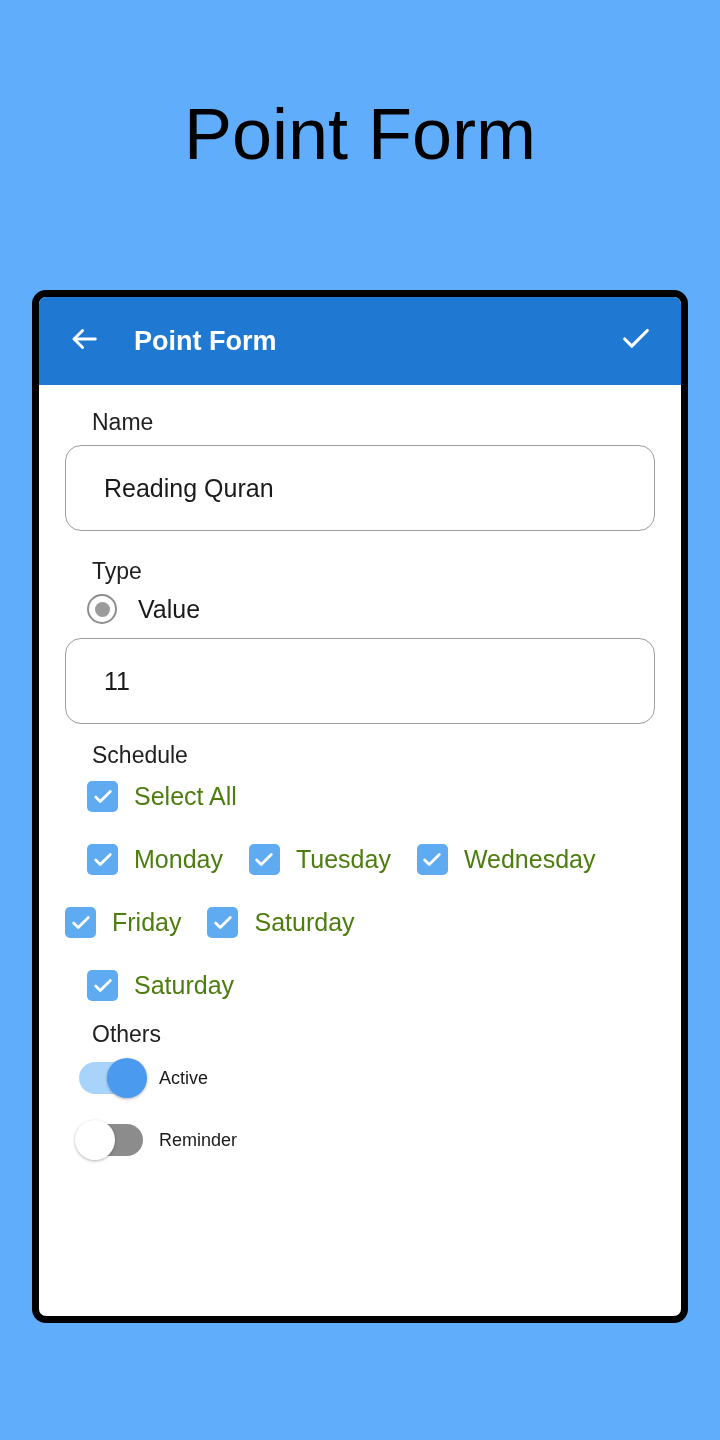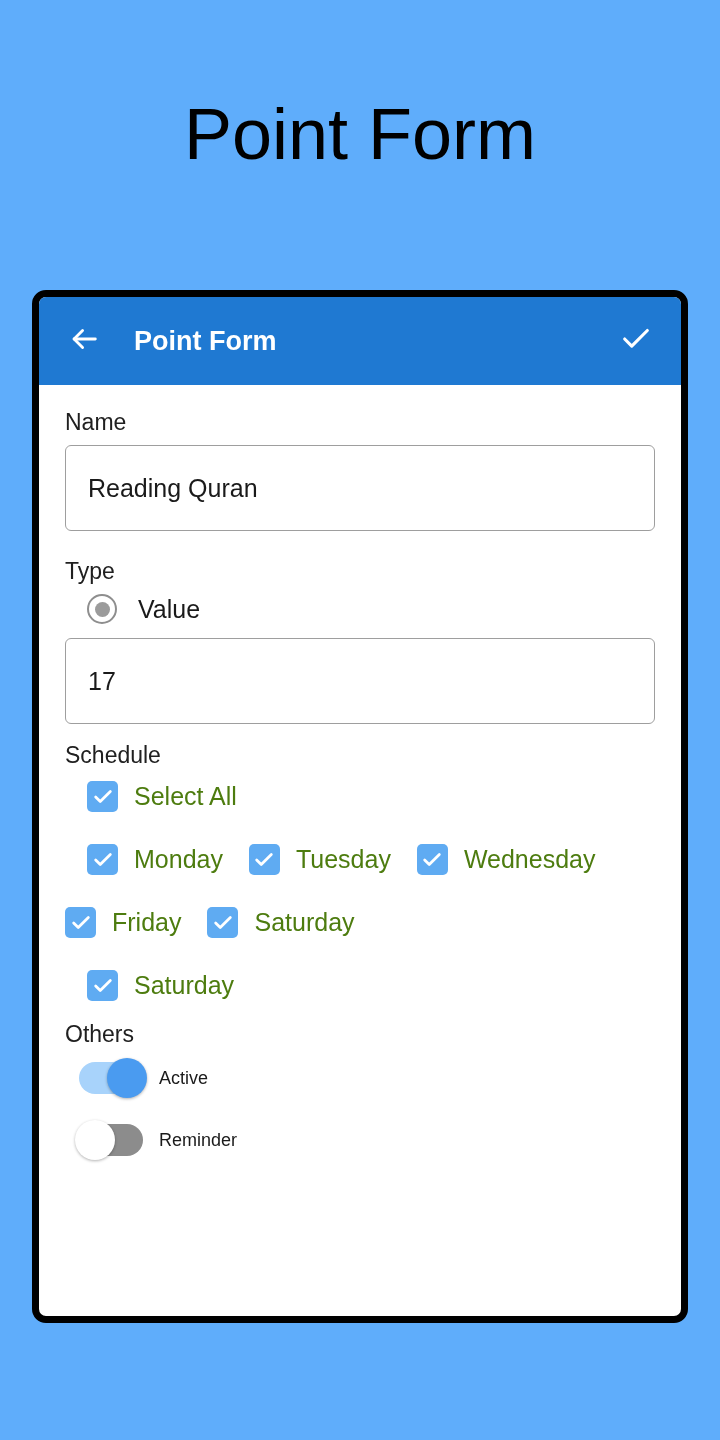--- a/index.html
+++ b/index.html
@@ -82,32 +82,33 @@
   
   .form-body {
     padding: 24px 26px 0 26px;
     box-sizing: border-box;
   }
 
   .field-label {
     font-size: 23px;
     color: #202020;
     margin-bottom: 9px;
+    margin-left: 27px;
   }
 
   .text-input {
     width: 100%;
     box-sizing: border-box;
     height: 86px;
     border: 1px solid #9e9e9e;
-    border-radius: 6px;
+    border-radius: 16px;
     background: #ffffff;
     display: flex;
     align-items: center;
-    padding: 0 22px;
+    padding: 0 38px;
     font-size: 25px;
     color: #1a1a1a;
   }
 
   .section-gap { height: 27px; }
   .section-gap-sm { height: 18px; }
 
   
   .radio-row {
     display: flex;
@@ -252,21 +253,21 @@
     <div class="section-gap"></div>
 
     <div class="field-label">Type</div>
     <div class="radio-row">
       <div class="radio-option">
         <span class="radio-mark checked"></span>
         <span class="radio-label">Value</span>
       </div>
     </div>
 
-    <div class="text-input" placeholder="Value">17</div>
+    <div class="text-input" placeholder="Value">11</div>
 
     <div class="section-gap-sm"></div>
 
     <div class="field-label">Schedule</div>
 
     <div class="check-row">
       <div class="check-item">
         <span class="check-box indent">
           <svg width="22" height="22" viewBox="0 0 24 24" fill="none" stroke="#ffffff" stroke-width="3" stroke-linecap="round" stroke-linejoin="round">
             <polyline points="20 6 9 17 4 12"></polyline>

